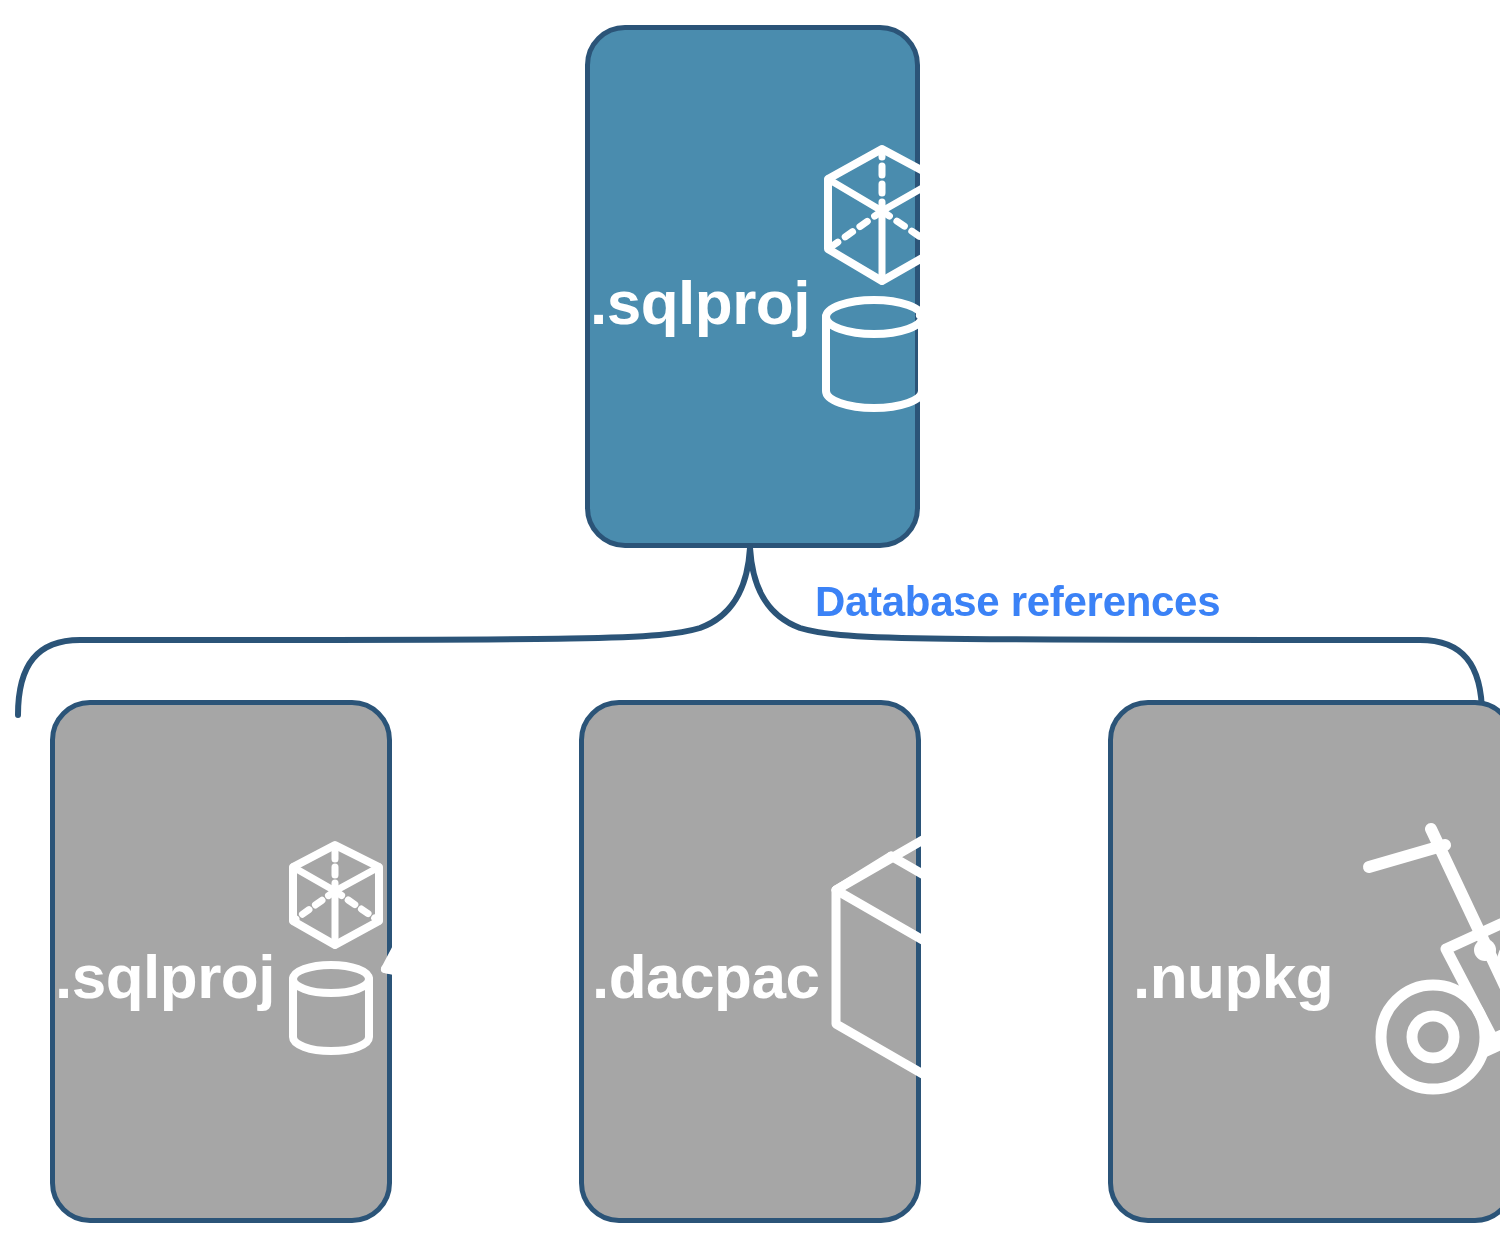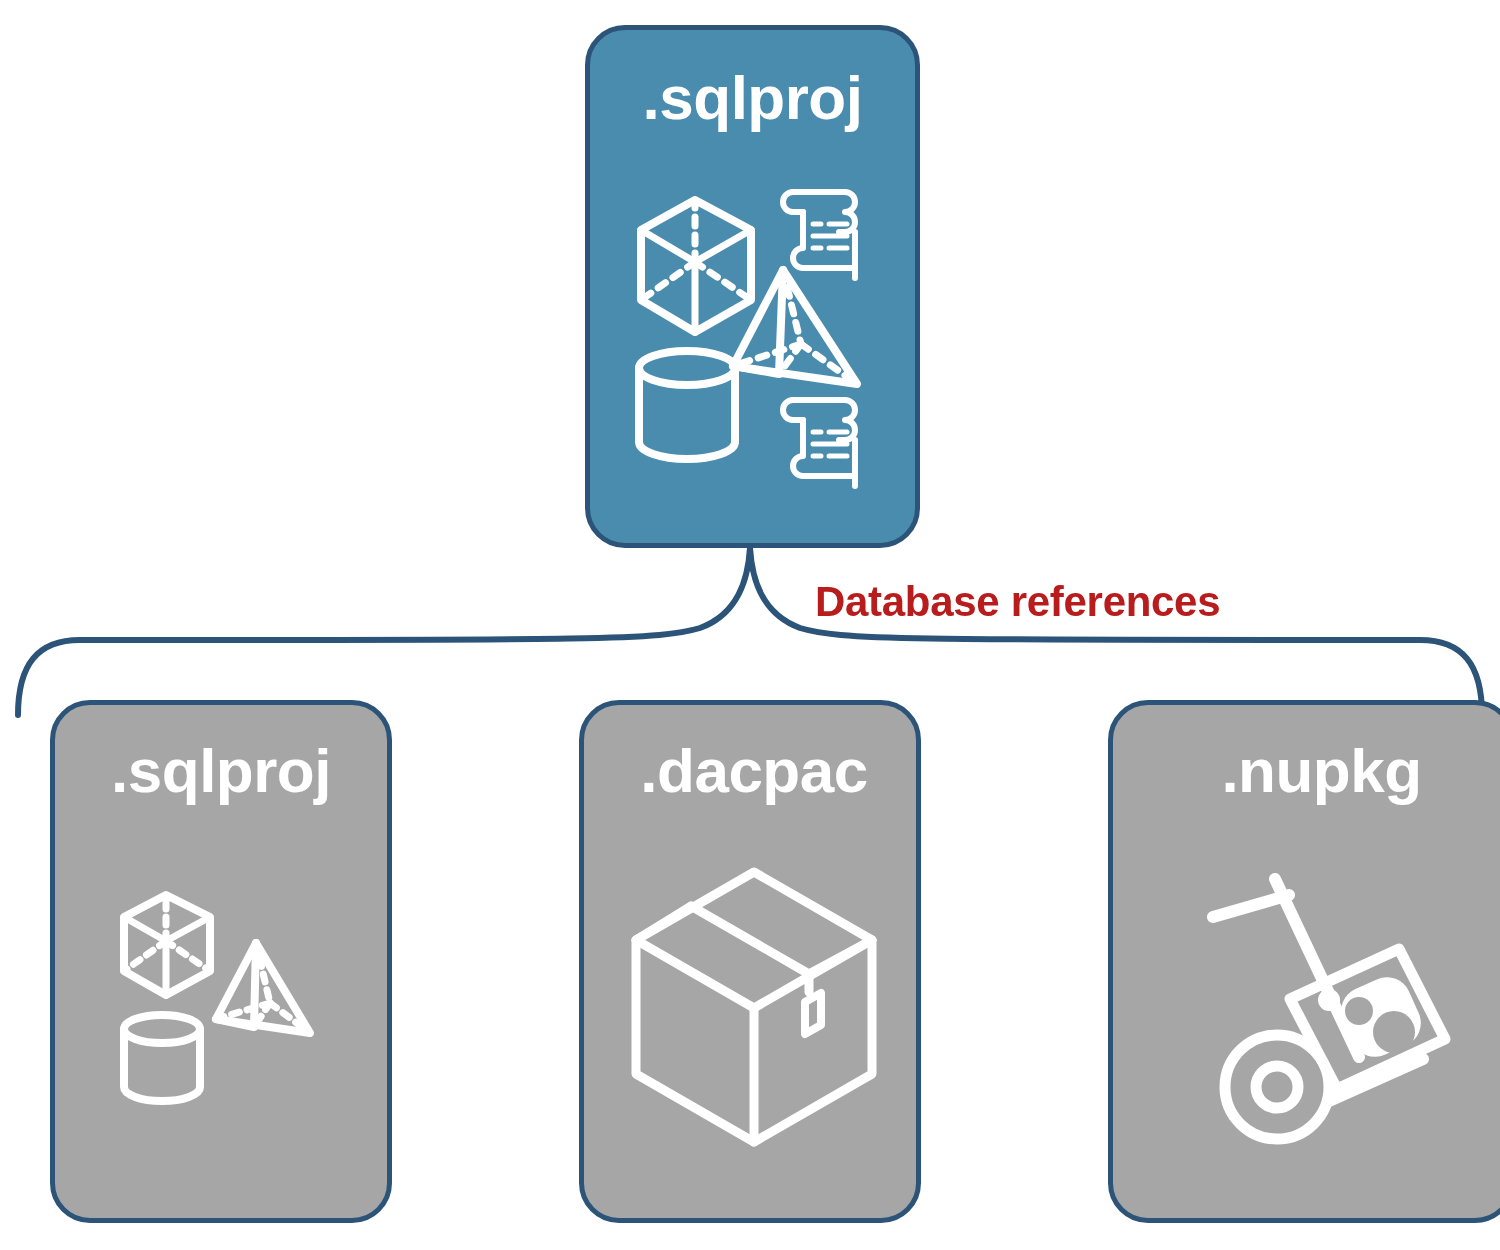--- a/index.html
+++ b/index.html
@@ -16,21 +16,21 @@
     height: 1250px;
     background: #ffffff;
     overflow: hidden;
   }
   .card {
     position: absolute;
     box-sizing: border-box;
     border-radius: 40px;
     border: 5px solid #2B5478;
     display: flex;
-    flex-direction: column;
+    flex-direction: row;
     align-items: center;
   }
   .card-primary {
     background: #4A8CAE;
   }
   .card-secondary {
     background: #A6A6A6;
   }
   .card-title {
     color: #ffffff;
@@ -80,21 +80,21 @@
     display: flex;
     align-items: center;
     justify-content: center;
   }
   .bracket-label {
     position: absolute;
     left: 815px;
     top: 578px;
     font-size: 42px;
     font-weight: bold;
-    color: #b91c1c;
+    color: #3b82f6;
     white-space: nowrap;
     letter-spacing: -0.3px;
     text-align: right;
   }
   #bracket-svg {
     position: absolute;
     left: 0;
     top: 540px;
     width: 1500px;
     height: 200px;

